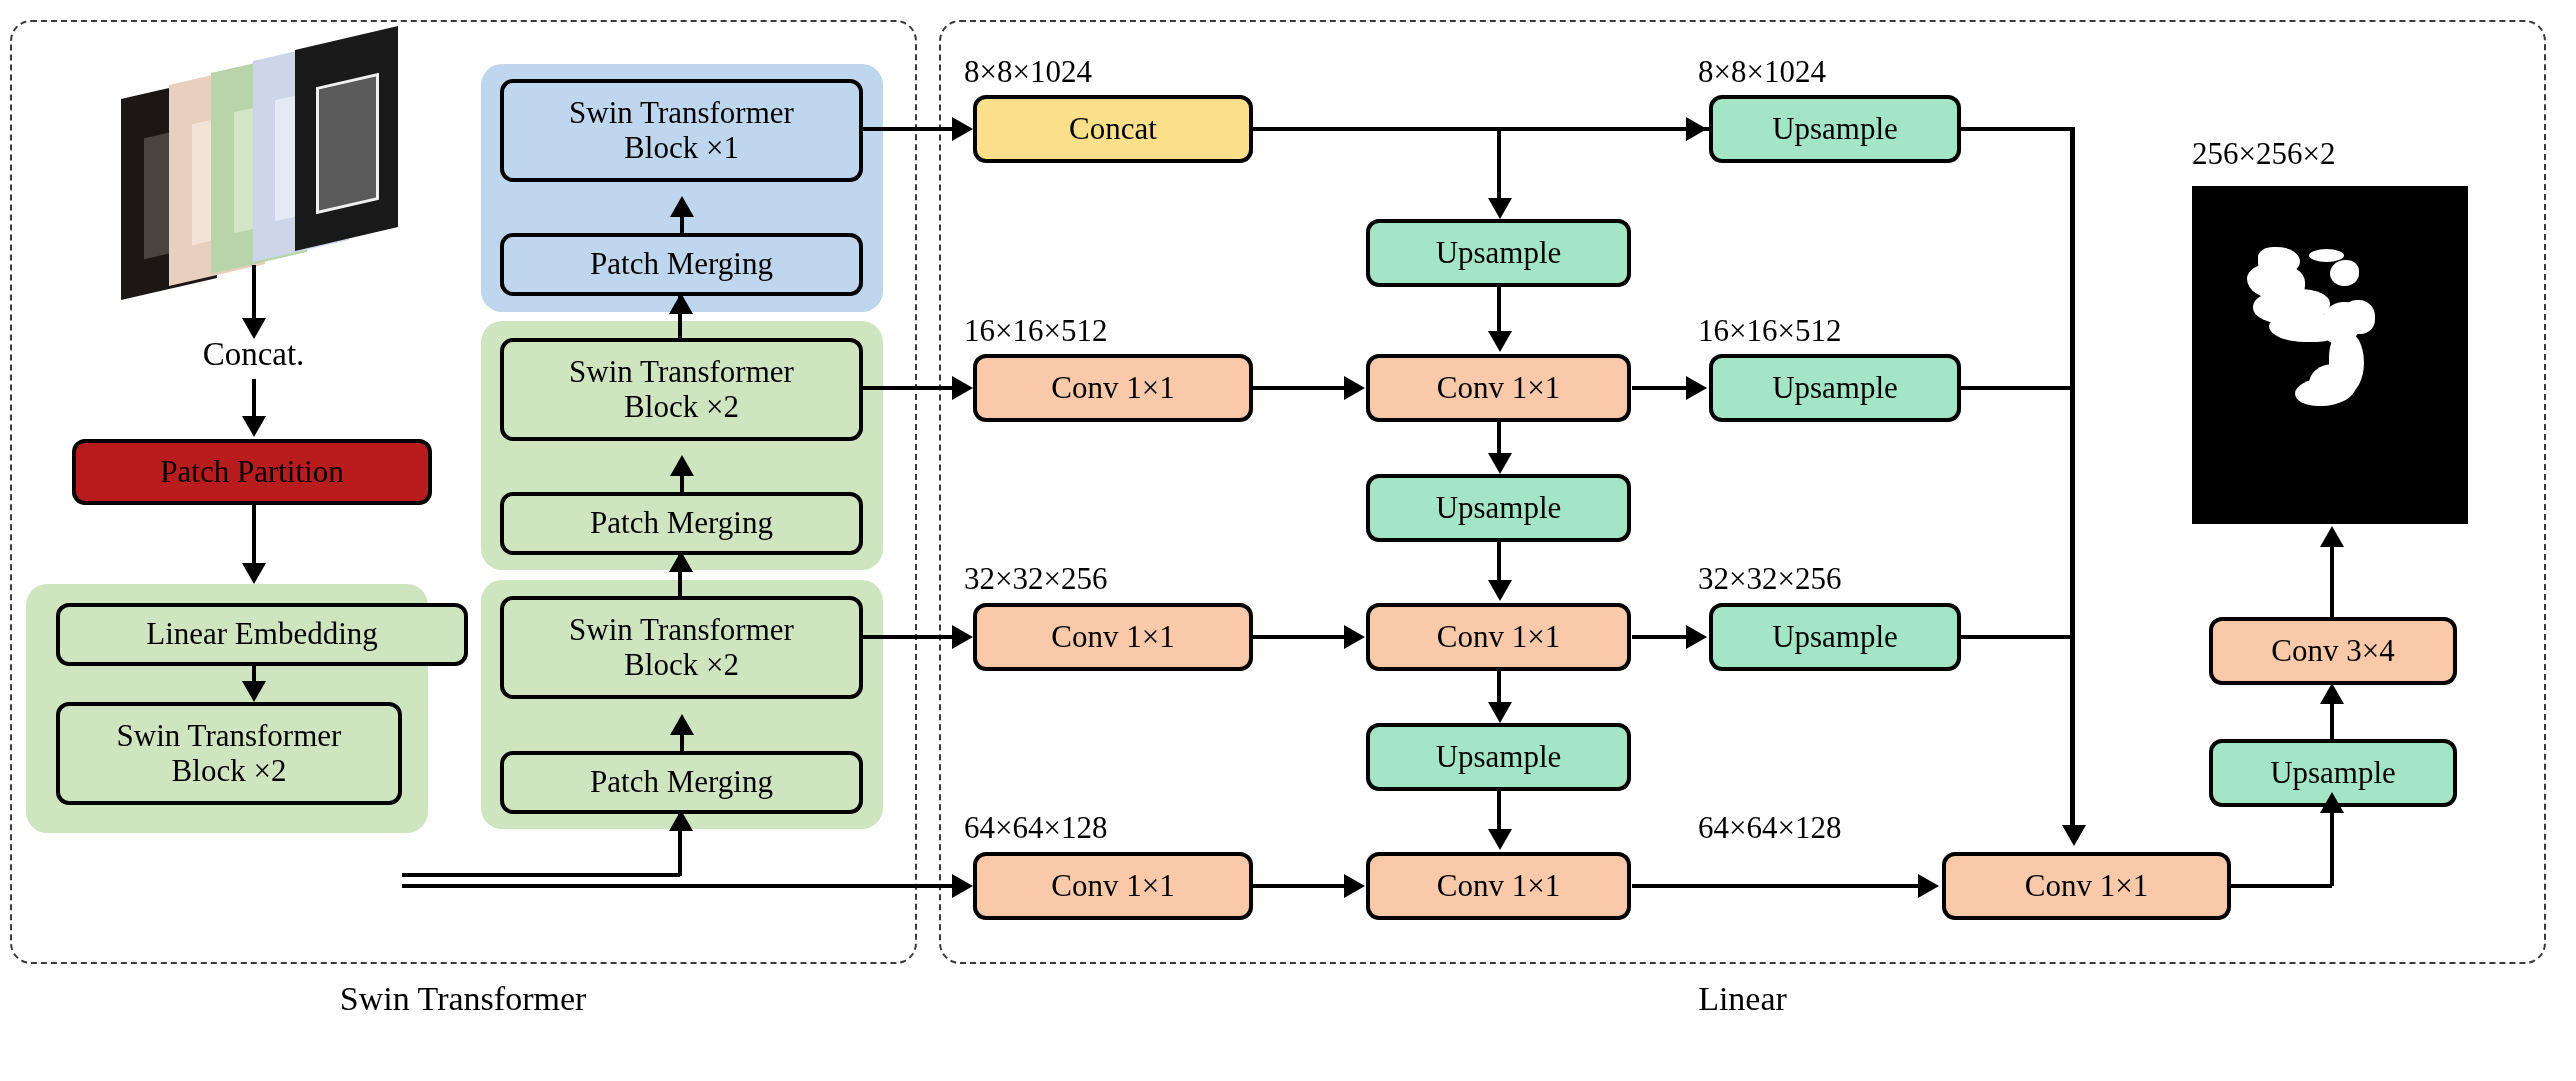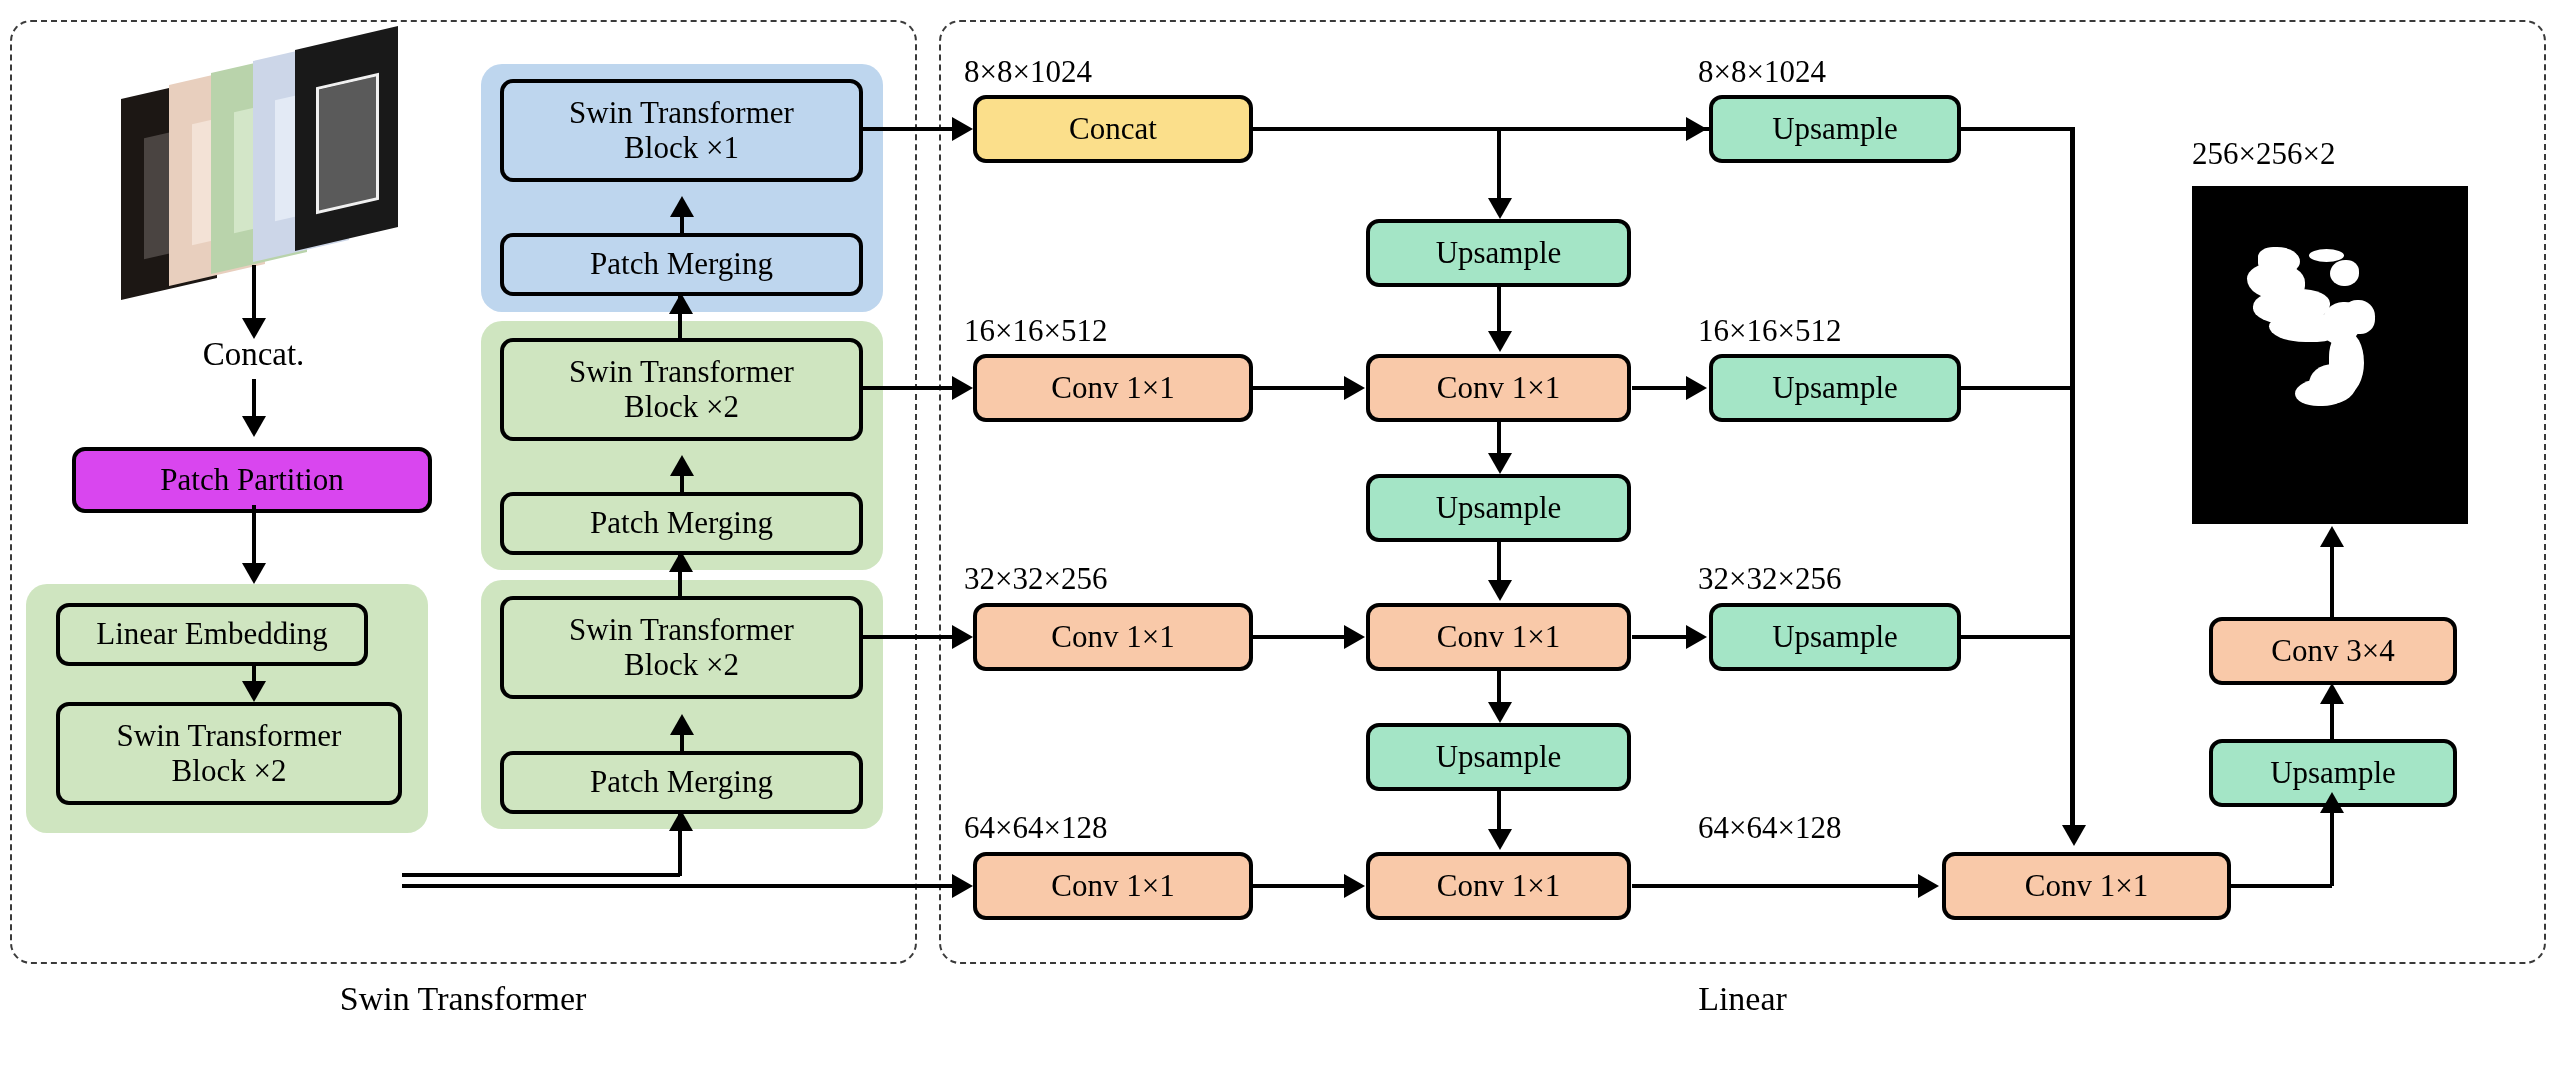--- a/index.html
+++ b/index.html
@@ -13,21 +13,21 @@
   .group-caption{position:absolute;text-align:center;font-size:34px;line-height:1;
                  white-space:nowrap;}
 
   
   .node{position:absolute;box-sizing:border-box;border:4px solid #000;
         border-radius:13px;display:flex;align-items:center;justify-content:center;
         text-align:center;font-size:31px;line-height:1.12;padding:1.6px 4.8px;
         white-space:pre-line;}
   .node.blue{background:#bed6ee;}
   .node.green{background:#cfe5c0;}
-  .node.grey{background:#d946ef;margin-top:8px;}
+  .node.grey{background:#b91c1c;}
   .node.yellow{background:#fbdf8b;}
   .node.orange{background:#f9c9a9;}
   .node.mint{background:#a4e5c6;}
 
   
   .stage-bg{position:absolute;border-radius:21px;box-sizing:border-box;}
   .stage-bg.blue{background:#bed6ee;}
   .stage-bg.green{background:#cfe5c0;}
 
   
@@ -87,21 +87,21 @@
 
   <div class="ln lnv" style="left:252px;top:379px;height:39px;"></div>
   <div class="arrow down" style="left:242px;top:416px;"></div>
 
   <div class="node grey" style="left:72px;top:439px;width:360px;height:66px;">Patch Partition</div>
 
   <div class="ln lnv" style="left:252px;top:505px;height:59px;"></div>
   <div class="arrow down" style="left:242px;top:563px;"></div>
 
   <div class="stage-bg green" style="left:26px;top:584px;width:402px;height:249px;"></div>
-  <div class="node green" style="left:56px;top:603px;width:312px;height:63px;">Linear Embedding</div>
+  <div class="node green" style="left:56px;top:603px;width:412px;height:63px;">Linear Embedding</div>
   <div class="ln lnv" style="left:252px;top:666px;height:19.3px;"></div>
   <div class="arrow down" style="left:242px;top:681px;"></div>
   <div class="node green" style="left:56px;top:702px;width:346px;height:103px;">Swin Transformer
 Block ×2</div>
 
   <div class="stage-bg green" style="left:481px;top:321px;width:402px;height:249px;"></div>
   <div class="node green" style="left:500px;top:492px;width:363px;height:63px;">Patch Merging</div>
   <div class="ln lnv" style="left:680px;top:474px;height:19.3px;"></div>
   <div class="arrow up" style="left:670px;top:455px;"></div>
   <div class="node green" style="left:500px;top:338px;width:363px;height:103px;">Swin Transformer

